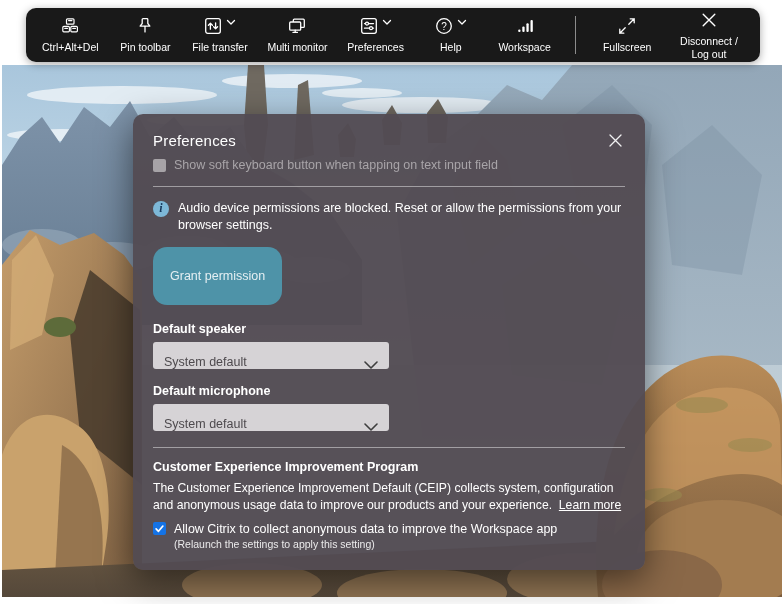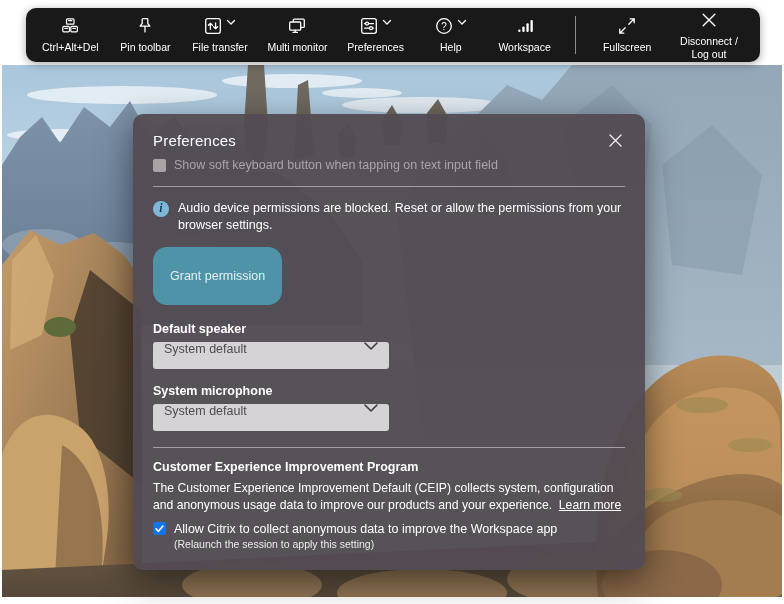--- a/index.html
+++ b/index.html
@@ -53,21 +53,21 @@
   }
   .info-text{line-height:1.35;max-width:452px;}
   .btn-teal{
     margin-top:13px;display:inline-block;background:#4e93a8;border:none;cursor:pointer;
     color:rgba(255,255,255,.85);font-size:12.5px;font-family:inherit;
     padding:22px 17px;border-radius:14px;
   }
   .field-label{font-weight:bold;margin-top:17px;}
   .select{
     margin-top:6px;width:236px;height:27px;background:#d6d3d6;border-radius:3px;
-    display:flex;align-items:flex-start;justify-content:space-between;
+    display:flex;align-items:flex-end;justify-content:space-between;
     padding:0 11px;box-sizing:border-box;color:#4e4a4e;cursor:pointer;
   }
   .ceip-desc{margin:6px 0 0 0;line-height:1.4;max-width:474px;font-size:12.2px;}
   .learn-more{color:#fff;text-decoration:underline;cursor:pointer;}
   .subnote{font-size:10.5px;color:rgba(255,255,255,.88);margin:2px 0 0 21px;}
   svg{display:block;}
 </style>
 </head>
 <body>
 
@@ -306,21 +306,21 @@
   <button class="btn-teal">Grant permission</button>
 
   <div class="field-label">Default speaker</div>
   <div class="select">
     <span>System default</span>
     <svg width="14" height="8" viewBox="0 0 14 8" fill="none" stroke="#3e3e3e" stroke-width="1.6" stroke-linecap="round" stroke-linejoin="round">
       <polyline points="1,1 7,7 13,1"></polyline>
     </svg>
   </div>
 
-  <div class="field-label" style="margin-top:15px;">System microphone</div>
+  <div class="field-label" style="margin-top:15px;">Default microphone</div>
   <div class="select">
     <span>System default</span>
     <svg width="14" height="8" viewBox="0 0 14 8" fill="none" stroke="#3e3e3e" stroke-width="1.6" stroke-linecap="round" stroke-linejoin="round">
       <polyline points="1,1 7,7 13,1"></polyline>
     </svg>
   </div>
 
   <hr class="divider" style="margin-top:16px;">
 
   <div class="sec-heading" style="margin-top:12px;">Customer Experience Improvement Program</div>
@@ -328,15 +328,15 @@
   <p class="ceip-desc"><span>The Customer Experience Improvement Default (CEIP) collects system, configuration and anonymous usage data to improve our products and your experience.</span>&nbsp; <a class="learn-more">Learn more</a></p>
 
   <div class="cb-row">
     <span class="cb checked">
       <svg width="11" height="11" viewBox="0 0 13 13" fill="none" stroke="#fff" stroke-width="2" stroke-linecap="round" stroke-linejoin="round">
         <polyline points="2.5,7 5.3,9.8 10.5,3.6"></polyline>
       </svg>
     </span>
     <span class="cb-label">Allow Citrix to collect anonymous data to improve the Workspace app</span>
   </div>
-  <div class="subnote">(Relaunch the session to apply this setting)</div>
+  <div class="subnote">(Relaunch the settings to apply this setting)</div>
 
 </div>
 
 </body></html>

